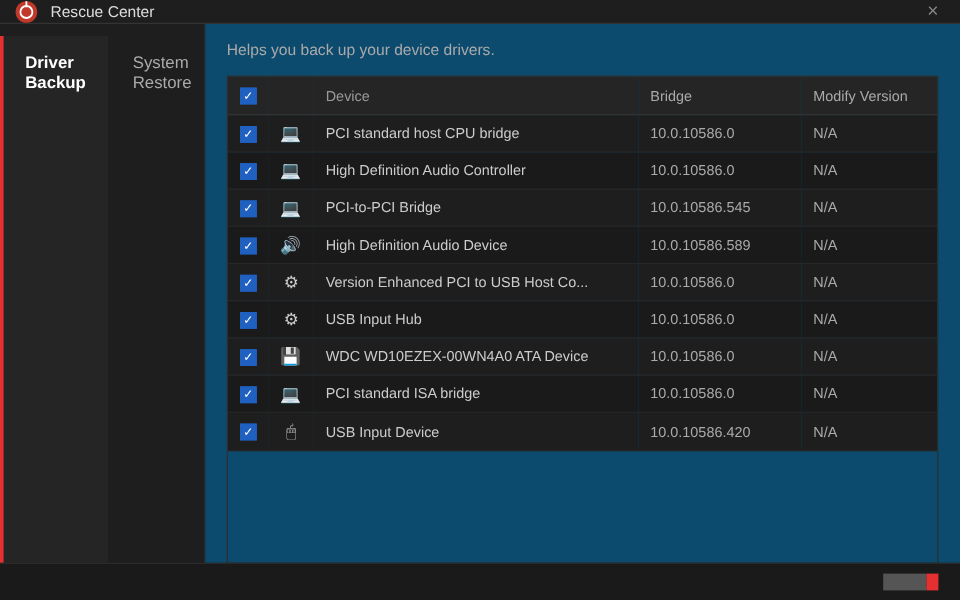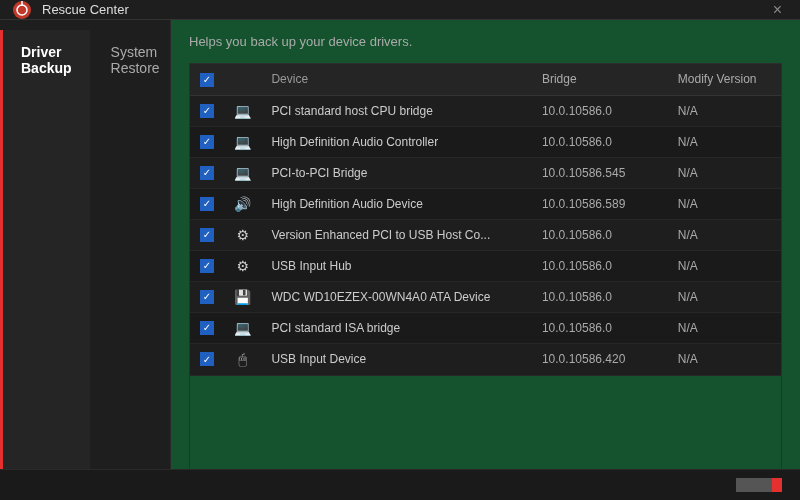--- a/index.html
+++ b/index.html
@@ -65,21 +65,21 @@
       padding: 14px 18px;
     }
     .modify-link {
       color: #c0a060;
       font-size: 12px;
       text-decoration: underline;
       cursor: pointer;
     }
     .content {
       flex: 1;
-      background: #14532d;
+      background: #0c4a6e;
       display: flex;
       flex-direction: column;
       padding: 14px 18px 14px 18px;
     }
     .content-header {
       font-size: 13px;
       color: #aaa;
       margin-bottom: 14px;
     }
     .table-wrapper {

